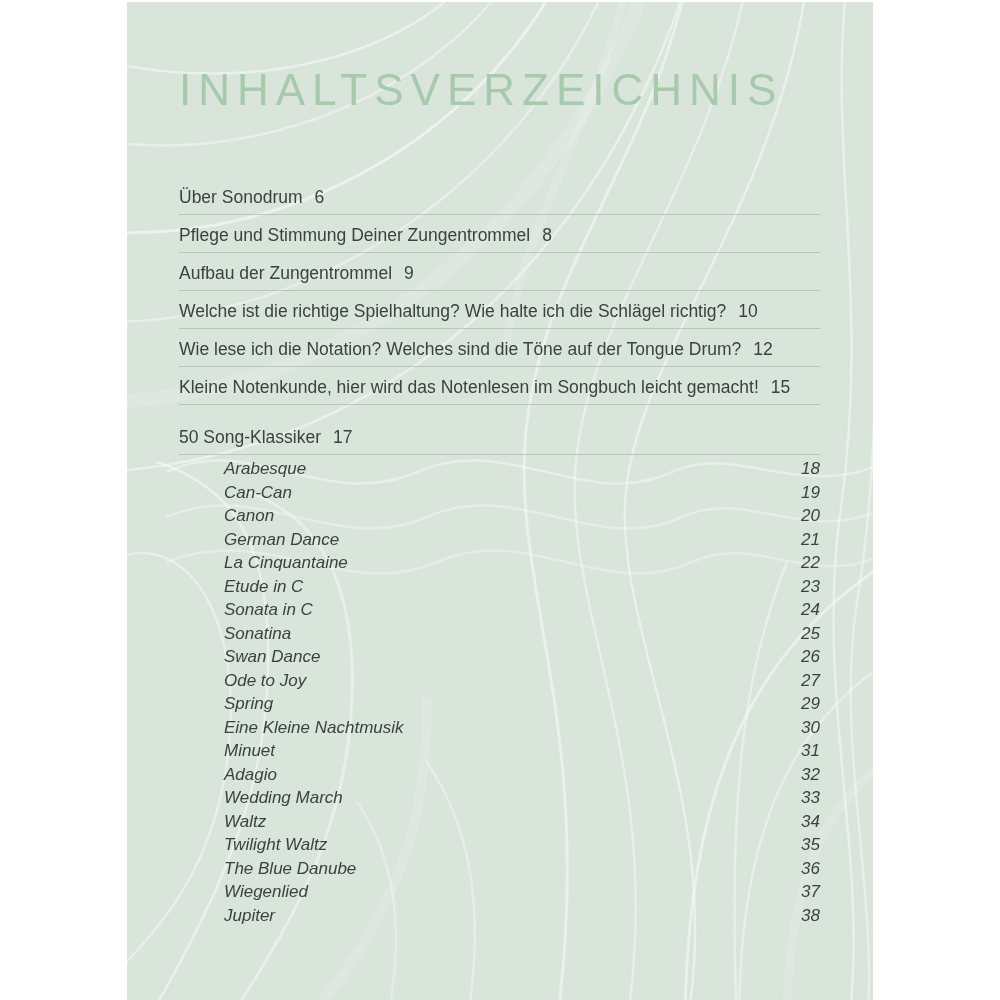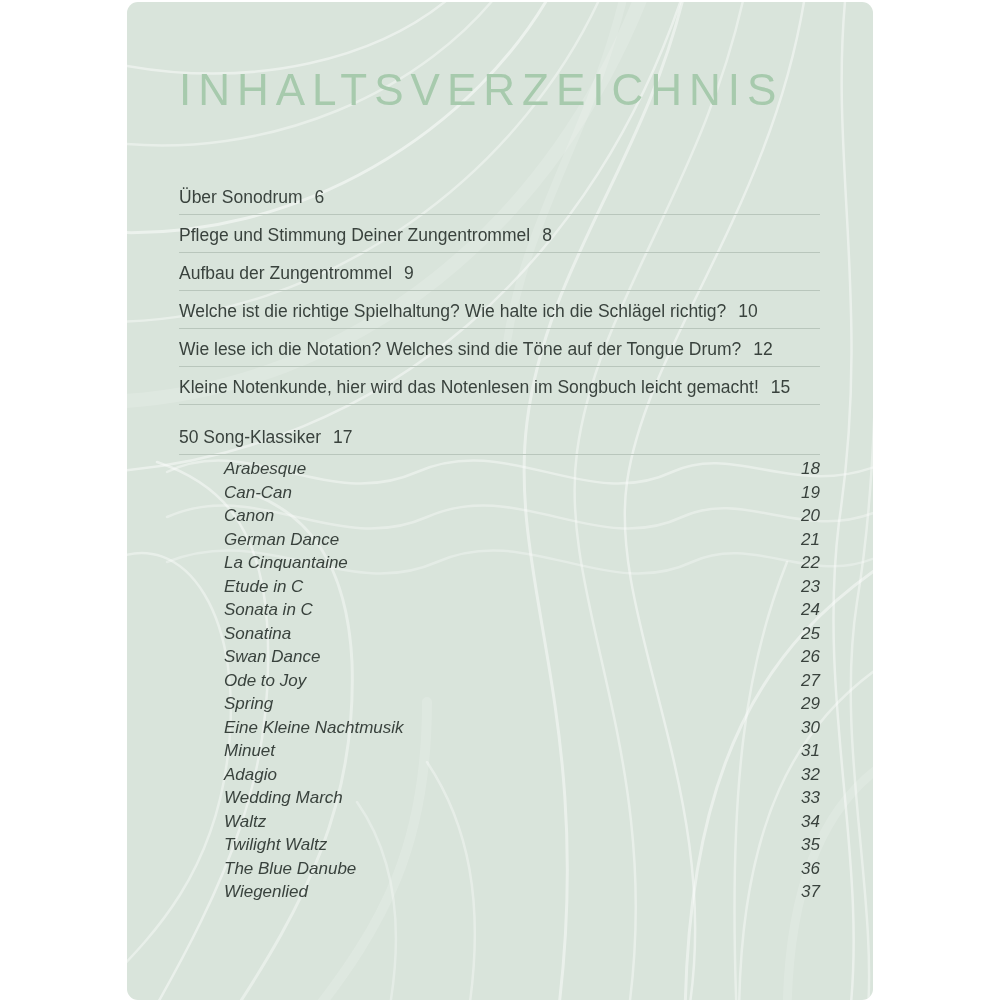--- a/index.html
+++ b/index.html
@@ -12,21 +12,20 @@
     overflow: hidden;
   }
   .page {
     position: absolute;
     left: 127px;
     top: 2px;
     width: 746px;
     height: 998px;
     background: #d9e4db;
     overflow: hidden;
-    border-radius: 11px;
   }
   .pattern {
     position: absolute;
     left: 0;
     top: 0;
     width: 746px;
     height: 998px;
   }
   .content {
     position: relative;
@@ -248,16 +247,20 @@
         <div class="song-row">
           <span class="label">The Blue Danube</span>
           <span class="num">36</span>
         </div>
 
         <div class="song-row">
           <span class="label">Wiegenlied</span>
           <span class="num">37</span>
         </div>
 
+        <div class="song-row">
+          <span class="label">Jupiter</span>
+          <span class="num">38</span>
+        </div>
       </div>
 
   </div>
 </div>
 
 </body></html>

